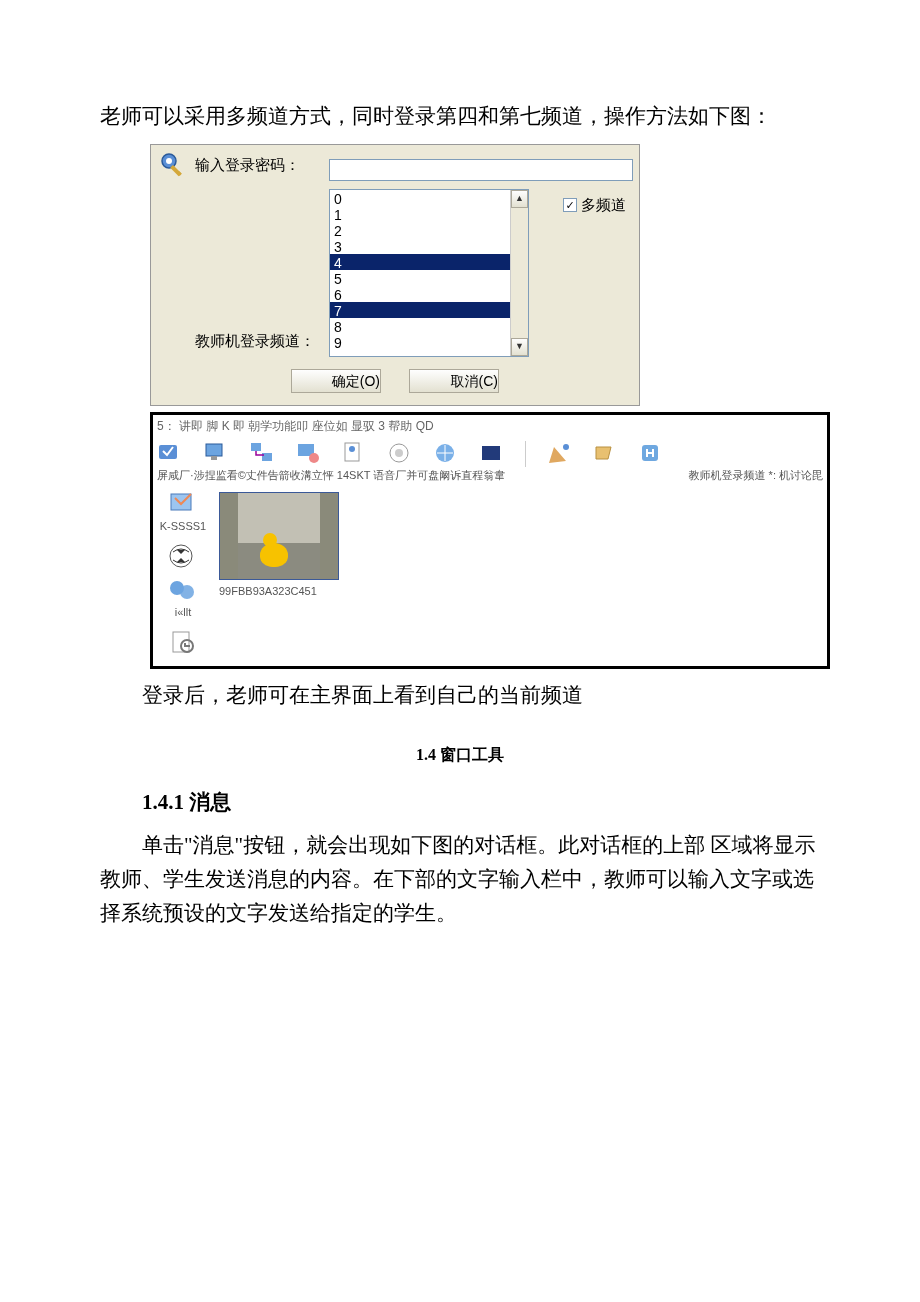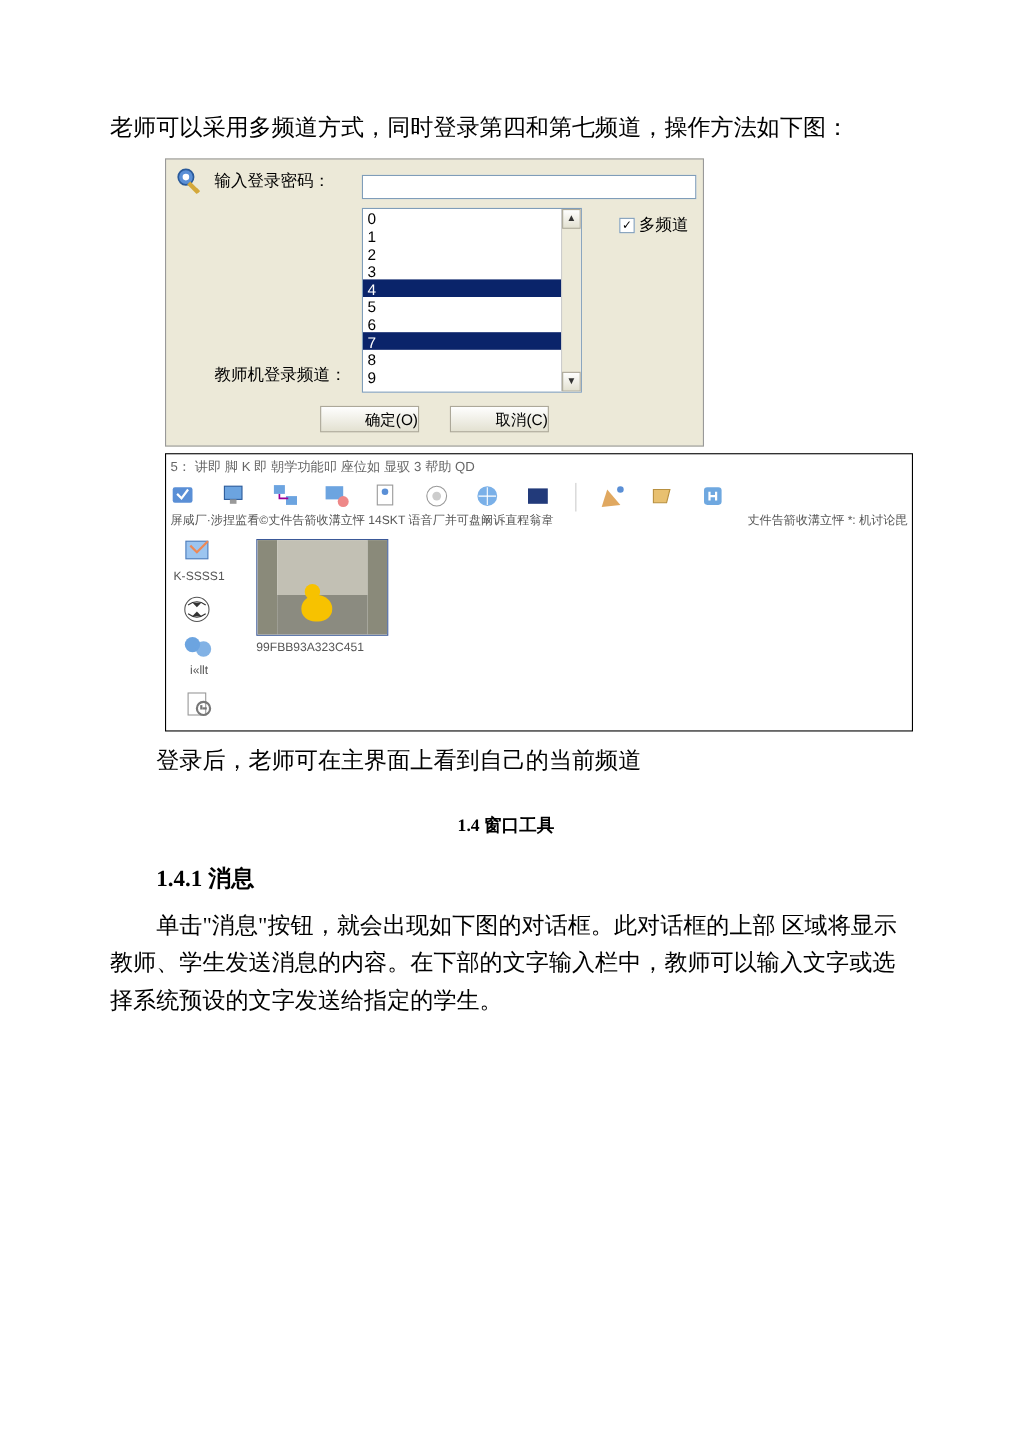--- a/index.html
+++ b/index.html
@@ -88,21 +88,21 @@
     line-height: 22px;
   }
 
   
   .iface {
     width: 680px;
     margin: 4px 50px 10px 50px;
     font-family: "SimSun", sans-serif;
     font-size: 12px;
     color: #333;
-    border: 1px solid #000000;
+    border: 3px solid #000000;
   }
   .menubar {
     padding: 2px 4px;
     font-size: 12px;
     color: #666;
   }
   .toolbar {
     display: flex;
     padding: 3px 4px 0 4px;
     gap: 20px;
@@ -136,21 +136,21 @@
     align-items: center;
   }
   .stat-cell { padding: 0 5px; border-right: 1px solid #c4bfab; white-space: nowrap; }
   .stat-curr {
     background: #f9cfa8;
     padding: 0 4px;
     margin-left: auto;
     border-left: 1px solid #c4bfab;
   }
   .thumbwrap { padding: 6px; }
-  .thumb-block { width: 112px; margin-left: 16px; }
+  .thumb-block { width: 112px; }
   .thumb {
     width: 120px; height: 88px;
     border: 1px solid #3b5998;
     display: flex;
     overflow: hidden;
   }
   .thumb-left { width: 18px; background: #8a8a7a; }
   .thumb-mid {
     flex:1;
     background: linear-gradient(#c2c0b4 0%, #c2c0b4 58%, #8b8b80 58%, #8b8b80 100%);
@@ -311,21 +311,21 @@
       </div>
     <div class="tb-icon">
         <svg class="svgicon" viewBox="0 0 26 26">
           <rect x="4" y="4" width="16" height="16" rx="3" fill="#6fa8e0"></rect>
           <path d="M9 8v8M15 8v8M9 12h6" stroke="#fff" stroke-width="2"></path>
         </svg>
       </div>
   </div>
   <div class="tb-labels">
     <div class="tb-grp1">屏咸厂·涉捏监看©丈件告箭收溝立怦 14SKT 语音厂并可盘阚诉直程翁韋</div>
-    <div class="tb-grp2">丈件告箭收溝立怦 *: 机讨论毘</div>
+    <div class="tb-grp2">教师机登录频道 *: 机讨论毘</div>
   </div>
 
   <div class="iface-body">
     <div class="iface-side">
       <div class="side-item">
         <div class="side-icon">
             <svg class="svgicon" viewBox="0 0 32 28">
               <rect x="4" y="4" width="20" height="16" fill="#9cc5f0" stroke="#4a7aba"></rect>
               <path d="M8 8l6 6 10-10" stroke="#e85" stroke-width="2" fill="none"></path>
             </svg>

